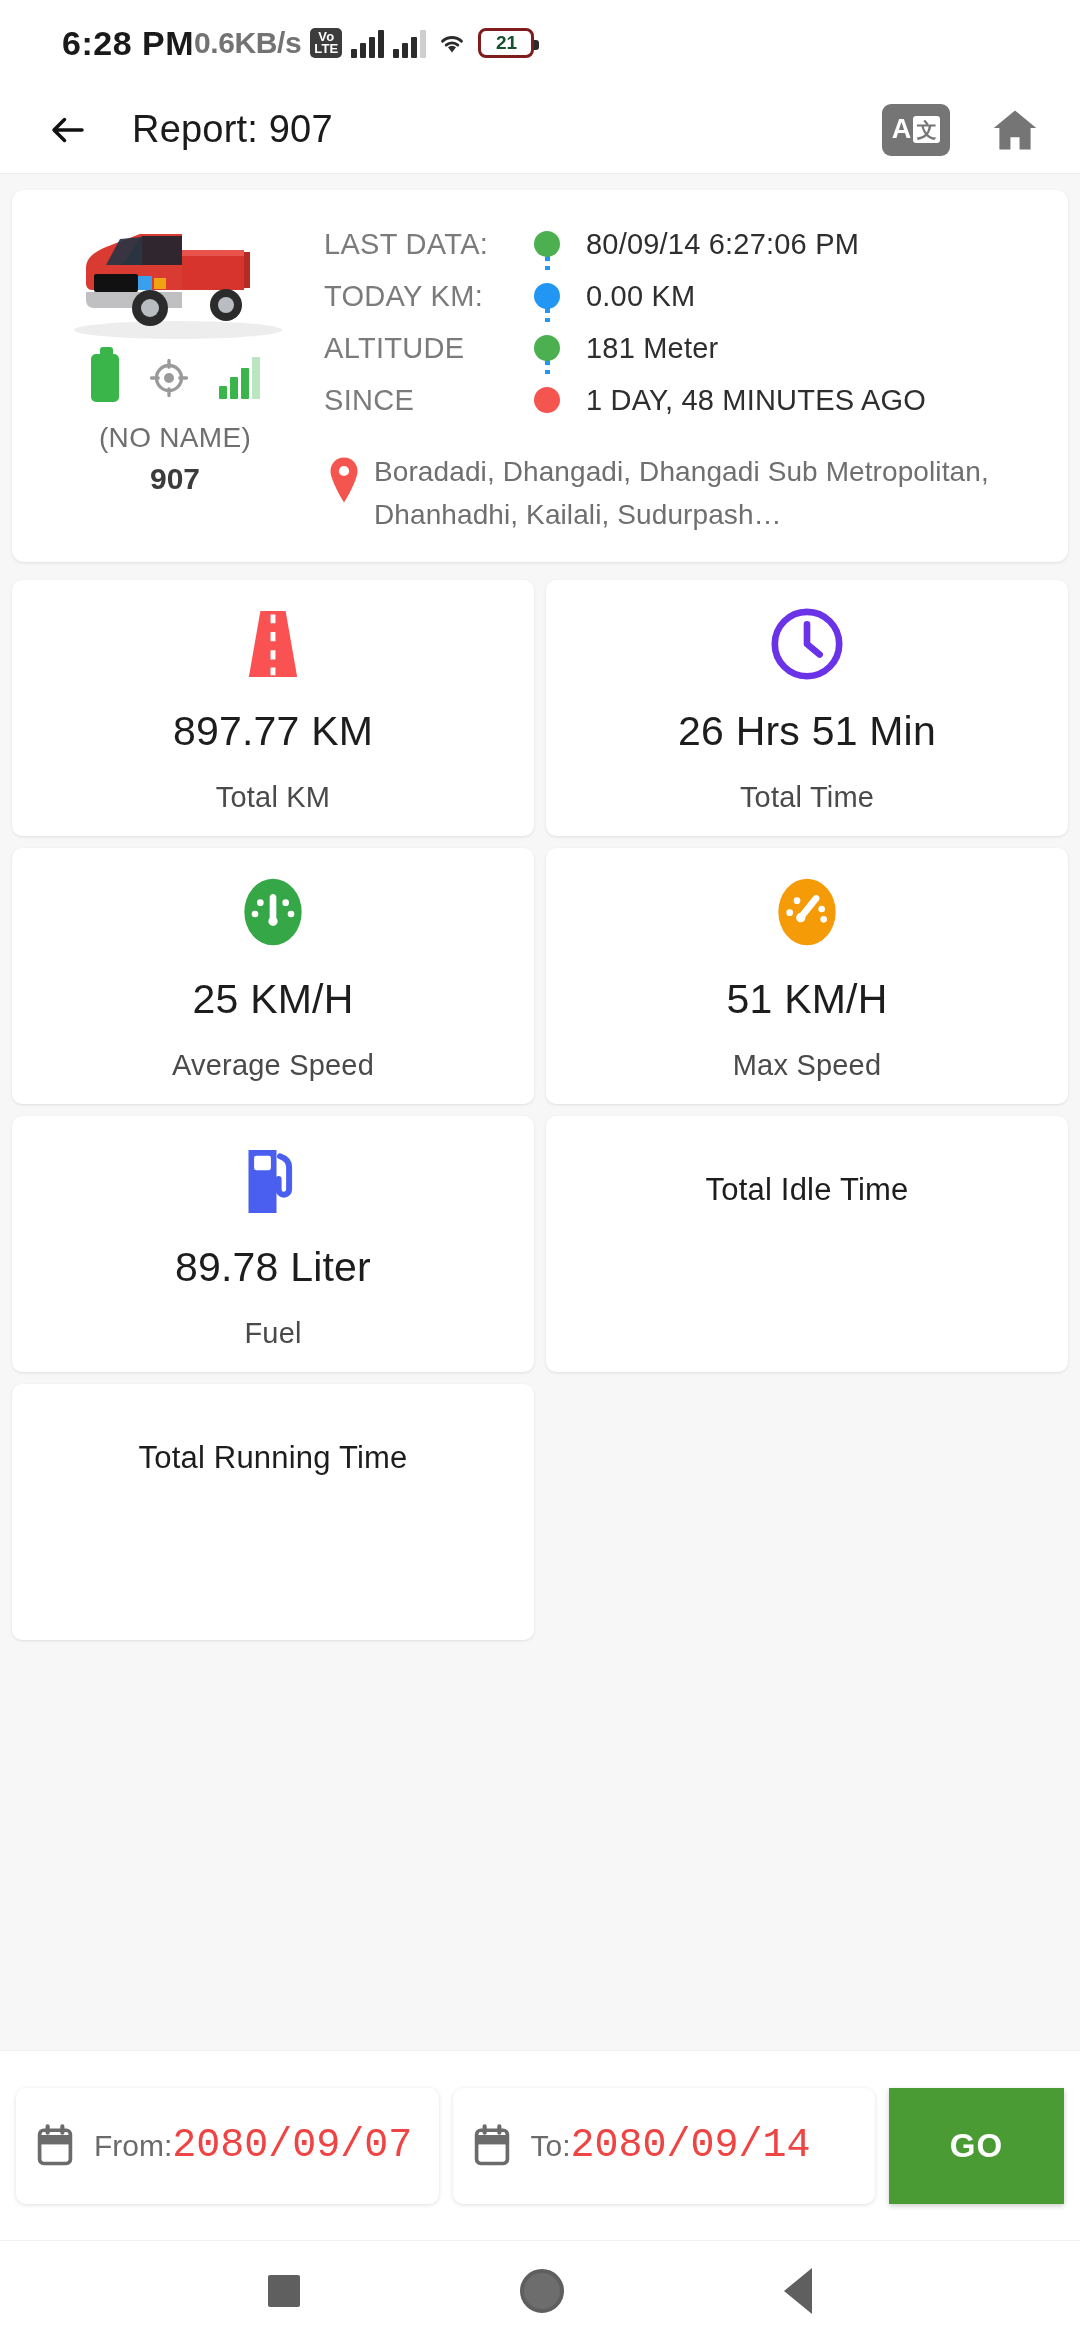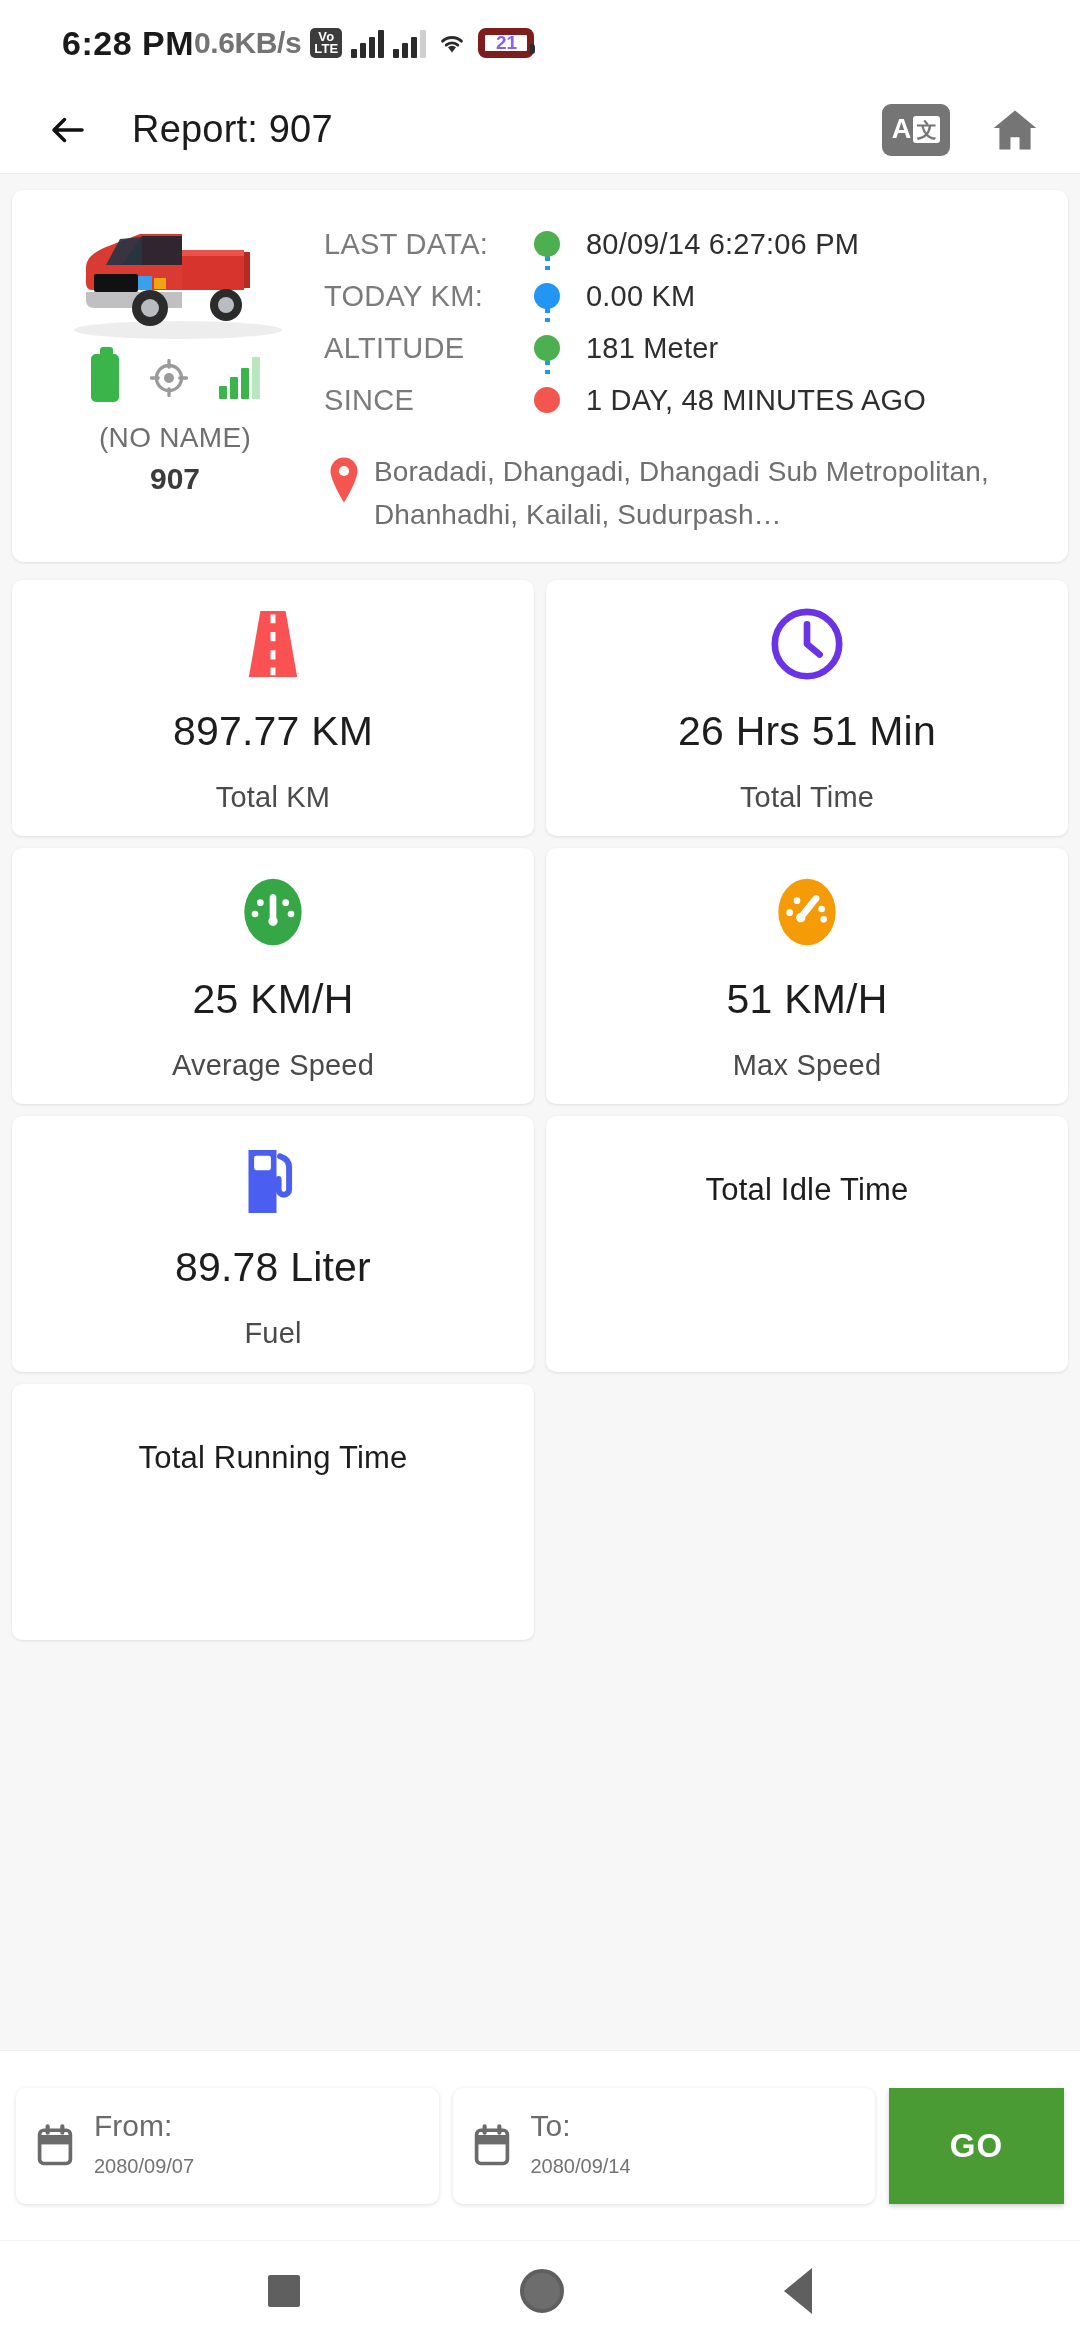--- a/index.html
+++ b/index.html
@@ -28,23 +28,23 @@
   }
   .bars { display: flex; align-items: flex-end; gap: 3px; height: 30px; }
   .bars i { display: block; width: 6px; background: #2b2b2b; border-radius: 1px; }
   .bars i:nth-child(1) { height: 9px; }
   .bars i:nth-child(2) { height: 15px; }
   .bars i:nth-child(3) { height: 21px; }
   .bars i:nth-child(4) { height: 28px; }
   .bars.dim i:nth-child(4) { background: #cfcfcf; }
   .wifi-ico { width: 34px; height: 30px; position: relative; }
   .battery {
-    width: 56px; height: 30px; border: 7px solid #7f1d1d; border-radius: 8px;
+    width: 56px; height: 30px; border: 3px solid #7f1d1d; border-radius: 8px;
     display: flex; align-items: center; justify-content: center;
-    font-size: 19px; font-weight: bold; color: #8b5cf6; position: relative;
+    font-size: 19px; font-weight: bold; color: #14532d; position: relative;
   }
   .battery::after {
     content: ""; position: absolute; right: -8px; top: 9px;
     width: 5px; height: 10px; background: #2b2b2b; border-radius: 0 3px 3px 0;
   }
 
   
   .appbar {
     height: 88px; display: flex; align-items: center;
     padding: 0 34px 0 36px; background: #ffffff;
@@ -149,23 +149,23 @@
     background: #ffffff; display: flex; align-items: center;
     padding: 0 16px; gap: 14px;
     border-top: 1px solid #f0f0f0;
   }
   .date-field {
     flex: 1; height: 116px; background: #fff; border-radius: 10px;
     box-shadow: 0 1px 4px rgba(0,0,0,.13);
     display: flex; align-items: center; padding: 0 18px; gap: 18px;
   }
   .cal-ico { width: 42px; min-width: 42px; height: 46px; position: relative; }
-  .date-txt { display: flex; flex-direction: column; justify-content: center; }
+  .date-txt { display: flex; justify-content: center; }
   .date-lbl { font-size: 30px; color: #6b6b6b; line-height: 40px; }
-  .date-val { font-size: 20px; color: #737373; line-height: 40px; }
+  .date-val { font-size: 40px; color: #ef4444; line-height: 40px; font-family: Liberation Mono, monospace; }
   .go-btn {
     width: 175px; height: 116px; background: #4a9b34; border-radius: 0;
     display: flex; align-items: center; justify-content: center;
     color: #fff; font-size: 33px; font-weight: bold; letter-spacing: 1px;
     box-shadow: 0 2px 5px rgba(0,0,0,.2);
   }
 
   
   .navbar {
     position: absolute; left: 0; right: 0; bottom: 0; height: 100px;

